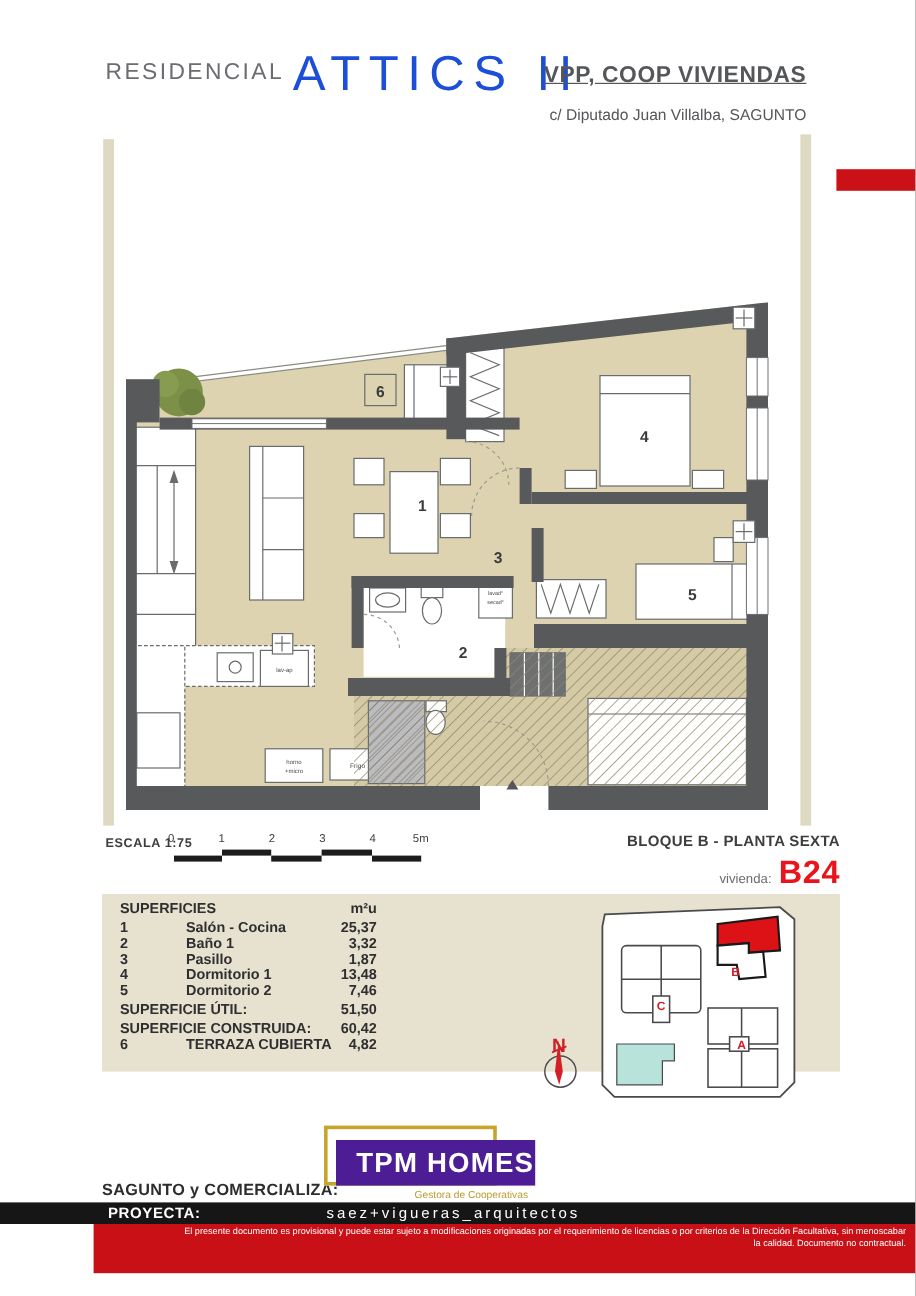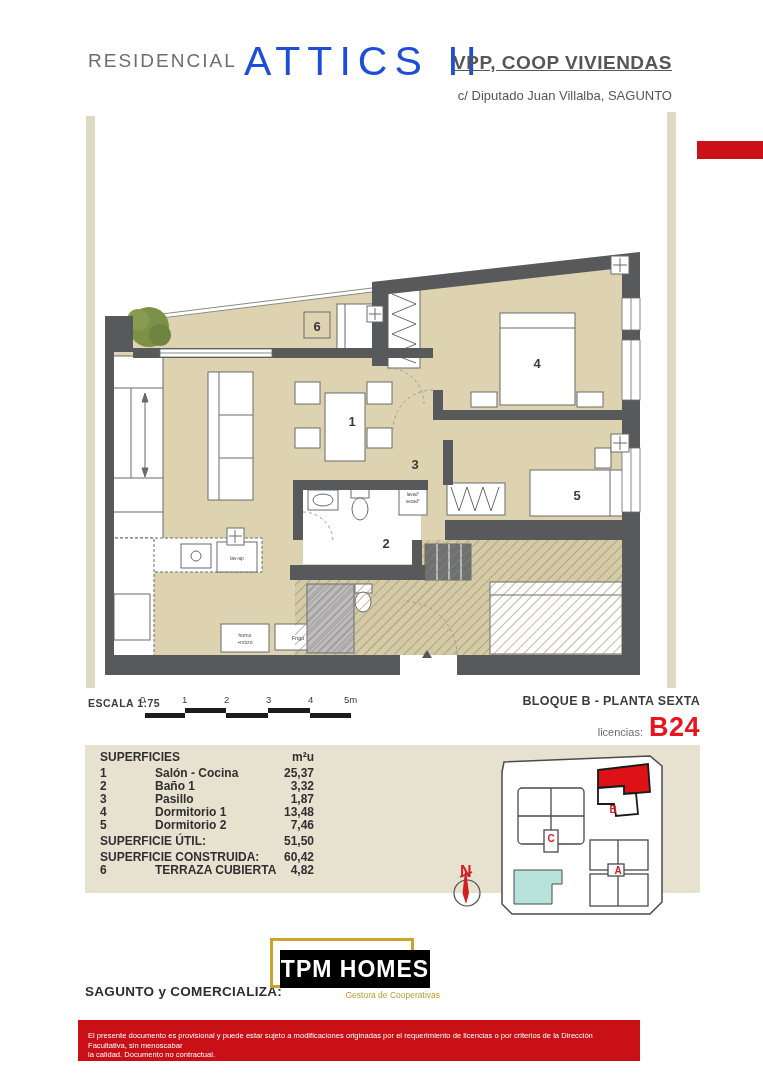--- a/index.html
+++ b/index.html
@@ -27,29 +27,29 @@
   .trow{position:relative;height:13px;line-height:13px;}
   .trow .c1{position:absolute;left:0;}
   .trow .c2{position:absolute;left:55px;}
   .trow .c3{position:absolute;left:130px;width:84px;text-align:right;}
   .trow.hd .c3{font-weight:bold;}
   .spacer{height:3px;}
   
   .gestiona{left:85px;top:984px;font-size:13.5px;font-weight:bold;color:#2d2d2f;letter-spacing:.3px;}
   .logo{left:270px;top:936px;width:172px;height:64px;}
   .logo .gold{position:absolute;left:0;top:2px;width:138px;height:44px;border:3px solid #c9a42d;background:#fff;}
-  .logo .dark{position:absolute;left:10px;top:14px;width:150px;height:38px;background:#000000;
-              display:flex;align-items:center;justify-content:center;}
+  .logo .dark{position:absolute;left:10px;top:14px;width:150px;height:38px;background:#4c1d95;
+              display:flex;align-items:center;justify-content:center;padding-left:16px;}
   .logo .dark span{color:#fff;font-size:23px;font-weight:bold;letter-spacing:1px;}
   .logo .sub{position:absolute;right:2px;top:54px;font-size:8.5px;color:#b99b2e;}
   .blackbar{left:0;top:1002px;width:763px;height:18px;background:#161616;color:#fff;}
   .blackbar .p1{position:absolute;left:90px;top:0;line-height:18px;font-size:12.5px;font-weight:bold;letter-spacing:.5px;}
   .blackbar .p2{position:absolute;left:272px;top:0;line-height:18px;font-size:12.5px;letter-spacing:2.5px;}
-  .redband{left:78px;top:1020px;width:562px;height:41px;background:#c81016;color:#fff;
-           font-size:7.6px;line-height:9.6px;padding:11px 8px 0 10px;box-sizing:border-box;}
+  .redband{left:78px;top:1020px;width:685px;height:41px;background:#c81016;color:#fff;
+           font-size:7.6px;line-height:9.6px;padding:1px 8px 0 10px;box-sizing:border-box;text-align:right;}
   svg text{font-family:"Liberation Sans",sans-serif;}
 </style>
 </head>
 <body>
 
 <div id="page">
 
   <div class="abs brand">RESIDENCIAL</div>
   <div class="abs project">ATTICS II</div>
   <div class="abs htype">VPP, COOP VIVIENDAS</div>
@@ -261,21 +261,21 @@
   <div>
     <div class="seg" style="left:145px;top:713px;width:40px;"></div>
     <div class="seg" style="left:185px;top:708px;width:41px;"></div>
     <div class="seg" style="left:226px;top:713px;width:42px;"></div>
     <div class="seg" style="left:268px;top:708px;width:42px;"></div>
     <div class="seg" style="left:310px;top:713px;width:41px;"></div>
   </div>
 
   <div class="abs bloque">BLOQUE B - PLANTA SEXTA</div>
   <div class="abs viv">
-    <span class="lbl">licencias:</span>
+    <span class="lbl">vivienda:</span>
     <span class="code">B24</span>
   </div>
 
   <div class="abs panel">
     <div class="tbl">
       <div class="trow hd">
         <span class="c1">SUPERFICIES</span>
         <span class="c3">m²u</span>
       </div>
       <div class="spacer"></div>
@@ -363,19 +363,23 @@
 
   <div class="abs gestiona">SAGUNTO y COMERCIALIZA:</div>
   <div class="abs logo">
     <div class="gold"></div>
     <div class="dark">
       <span>TPM HOMES</span>
     </div>
     <div class="sub">Gestora de Cooperativas</div>
   </div>
 
+  <div class="abs blackbar">
+    <span class="p1">PROYECTA:</span>
+    <span class="p2">saez+vigueras_arquitectos</span>
+  </div>
 
   <div class="abs redband">
     <div>El presente documento es provisional y puede estar sujeto a modificaciones originadas por el requerimiento de licencias o por criterios de la Dirección Facultativa, sin menoscabar</div>
     <div>la calidad. Documento no contractual.</div>
   </div>
 
 </div>
 
 </body></html>

